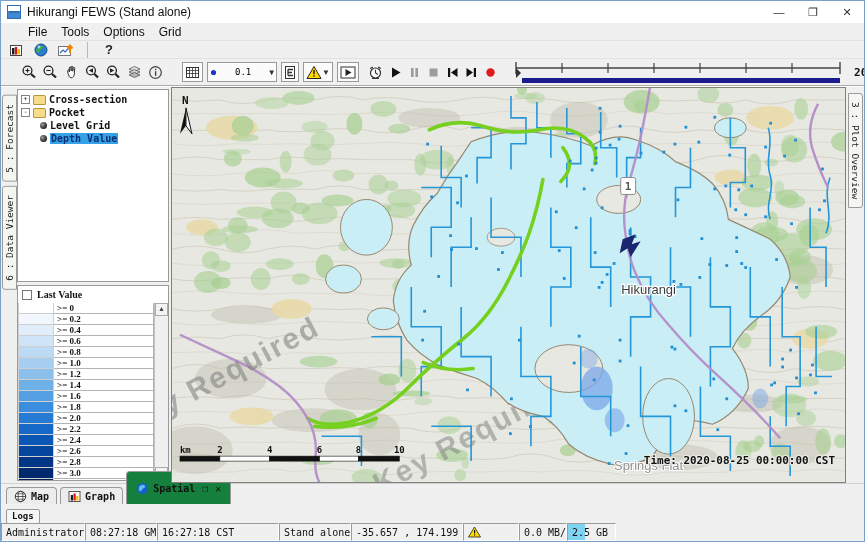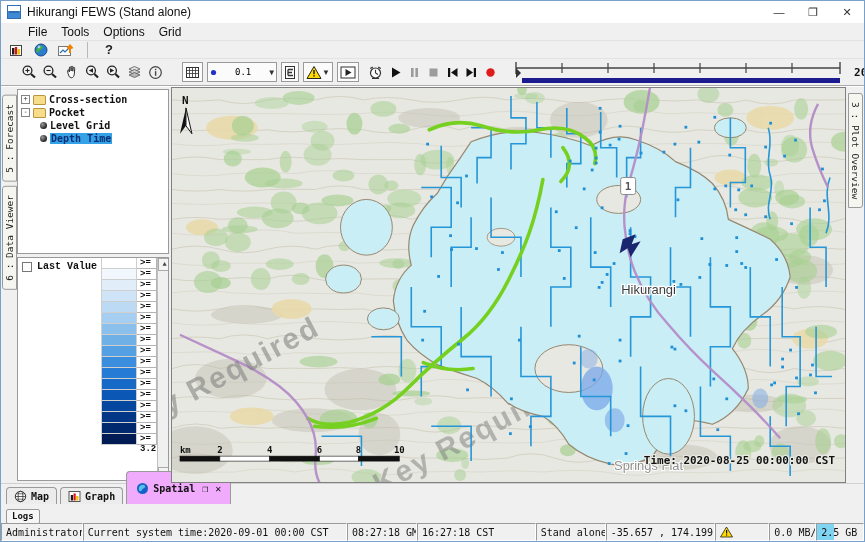--- a/index.html
+++ b/index.html
@@ -41,42 +41,42 @@
   
   .tree-box { flex:1 1 auto; background:#fff; border:1px solid #9a9a9a; overflow:hidden;
               font-family:"DejaVu Sans Mono", monospace; font-size:10px; font-weight:bold; color:#111; padding-top:3px; }
   .tree-row { height:13px; display:flex; align-items:center; gap:3px; padding-left:3px; white-space:nowrap; }
   .tree-row.child { padding-left:22px; }
   .expander { width:9px; height:9px; border:1px solid #848484; font:7px/7px "DejaVu Sans Mono",monospace; text-align:center; background:#fff; color:#333; flex:0 0 auto;}
   .folder { width:13px; height:10px; background:#f7dd8a; border:1px solid #b89540; border-radius:1px 2px 1px 1px; flex:0 0 auto;}
   .leafdot { width:7px; height:7px; border-radius:50%; background:radial-gradient(circle at 35% 35%, #9a9a9a, #222 70%); flex:0 0 auto;}
   .tree-label.selected { background:#35a2e8; color:#0b2f72; padding:0 1px; }
   
-  .legend-box { height:224px; margin-top:3px; background:#fff; border:1px solid #9a9a9a;
-                display:flex; flex-direction:row; font-family:Liberation Mono, monospace; overflow:hidden;}
+  .legend-box { height:196px; margin-top:3px; background:#fff; border:1px solid #9a9a9a;
+                display:flex; flex-direction:column; font-family:Liberation Serif, serif; overflow:hidden;}
   .legend-head { height:17px; display:flex; align-items:center; gap:5px; padding:0 4px; flex:0 0 auto; }
   .chk { width:10px; height:10px; border:1px solid #777; background:#fff; flex:0 0 auto;}
   .legend-head span { font-size:10px; font-weight:bold; color:#111; }
   .legend-body { flex:1; display:flex; min-height:0; }
   .legend-rows { flex:1; overflow:hidden; }
   .leg-row { height:11px; display:flex; }
   .leg-swatch { width:36px; border:1px solid #cfcfcf; border-top:none; flex:0 0 auto;}
   .leg-label { flex:1; border:1px solid #b4b4b4; border-top:none; border-left:none; background:#fff;
                font-size:9px; font-weight:bold; line-height:10px; padding-left:3px; color:#111; }
   .leg-scroll { width:14px; background:#f0f0f0; border-left:1px solid #c0c0c0; display:flex; flex-direction:column; justify-content:space-between; align-items:center; }
   .scr-btn { width:13px; height:13px; border:1px solid #aaa; background:#f4f4f4; font-size:7px; line-height:11px; text-align:center; color:#444; }
   
   .map-panel { flex:1; border:1px solid #808080; position:relative; background:#e7e8e1; overflow:hidden; }
   .map-panel svg { display:block; }
   
   .tabbar { height:21px; display:flex; align-items:flex-end; padding-left:5px; gap:3px; flex:0 0 auto; border-top:1px solid #d0d0d0;}
   .btab { display:flex; align-items:center; gap:4px; border:1px solid #9a9a9a; border-bottom:none;
           border-radius:4px 4px 0 0; background:#ececec; height:17px; padding:0 7px;
           font-family:"DejaVu Sans Mono", monospace; font-size:10px; font-weight:bold; color:#111;}
-  .btab.active { background:#f0abfc; height:20px; padding:16px 9px; }
+  .btab.active { background:#15803d; height:20px; padding:16px 9px; }
   .btab .winglyph { font-size:10px; font-weight:bold; margin-left:3px; }
   .logsrow { height:19px; padding:1px 0 0 5px; flex:0 0 auto; }
   .logs-btn { height:15px; border:1px solid #9a9a9a; border-radius:2px; background:#f6f6f6; font-family:"DejaVu Sans Mono", monospace;
               font-size:9px; font-weight:bold; padding:0 5px; color:#111; }
   
   .statusbar { height:18px; display:flex; flex:0 0 auto; background:#f0f0f0; font-family:"DejaVu Sans Mono", monospace; font-size:10px; color:#111; }
   .st-cell { border:1px solid; border-color:#9a9a9a #fff #fff #9a9a9a; height:100%; display:flex; align-items:center; padding:0 4px; white-space:nowrap; overflow:hidden;}
   .mem-cell { background:linear-gradient(to right, #7fd4f2 0 37%, #f0f0f0 37%); }
 </style>
 </head>
@@ -291,21 +291,21 @@
           <span class="expander">-</span>
           <span class="folder"></span>
           <span class="tree-label">Pocket</span>
         </div>
         <div class="tree-row child">
           <span class="leafdot"></span>
           <span class="tree-label">Level Grid</span>
         </div>
         <div class="tree-row child">
           <span class="leafdot"></span>
-          <span class="tree-label selected">Depth Time</span>
+          <span class="tree-label selected">Depth Value</span>
         </div>
       </div>
 
       <div class="legend-box">
         <div class="legend-head">
           <span class="chk"></span>
           <span>Last Value</span>
         </div>
         <div class="legend-body">
           <div class="legend-rows" id="legend-rows">
@@ -829,21 +829,20 @@
       <span class="winglyph">✕</span>
     </span>
   </div>
 
   <div class="logsrow">
     <button class="logs-btn">Logs</button>
   </div>
 
   <div class="statusbar">
     <span class="st-cell" style="width:84px">Administrator</span>
-    <span class="st-cell" style="width:272px">Current system time:2020-09-01 00:00 CST</span>
     <span class="st-cell" style="width:72px">08:27:18 GMT</span>
     <span class="st-cell" style="width:122px">16:27:18 CST</span>
     <span class="st-cell" style="width:72px">Stand alone</span>
     <span class="st-cell" style="width:112px">-35.657 , 174.199</span>
     <span class="st-cell" style="width:56px">
       <svg width="13" height="12">
           <path d="M6.5 1 L12.5 11 H.5z" fill="#ffd900" stroke="#222" stroke-width=".8"></path>
           <rect x="6" y="4" width="1.2" height="3.5" fill="#111"></rect>
           <rect x="6" y="8.4" width="1.2" height="1.2" fill="#111"></rect>
         </svg>

